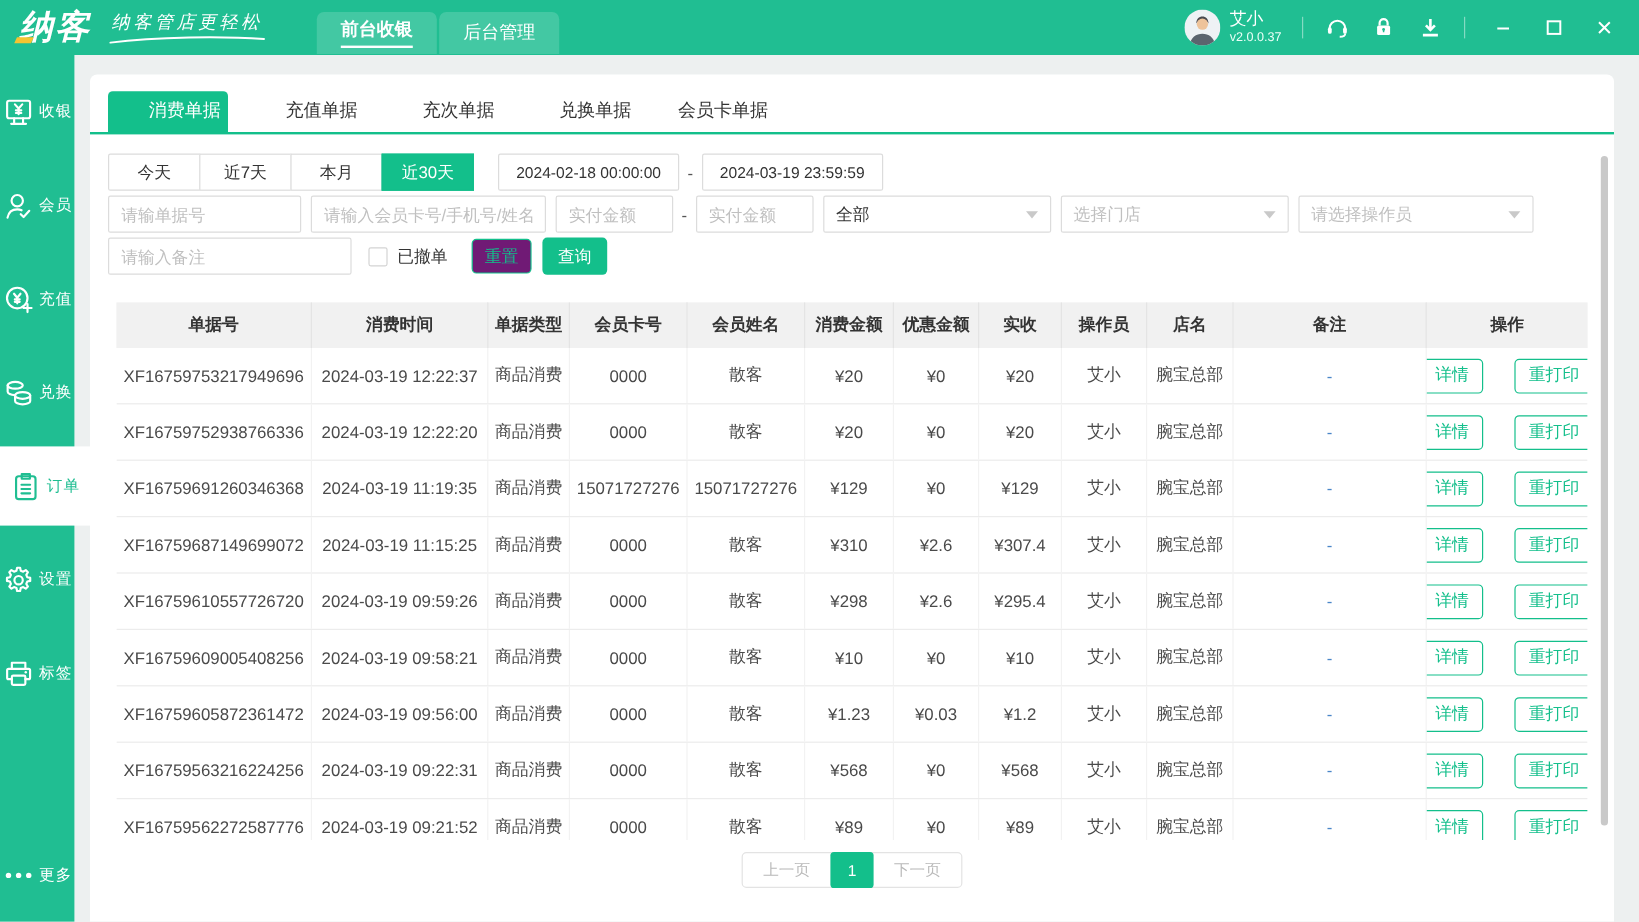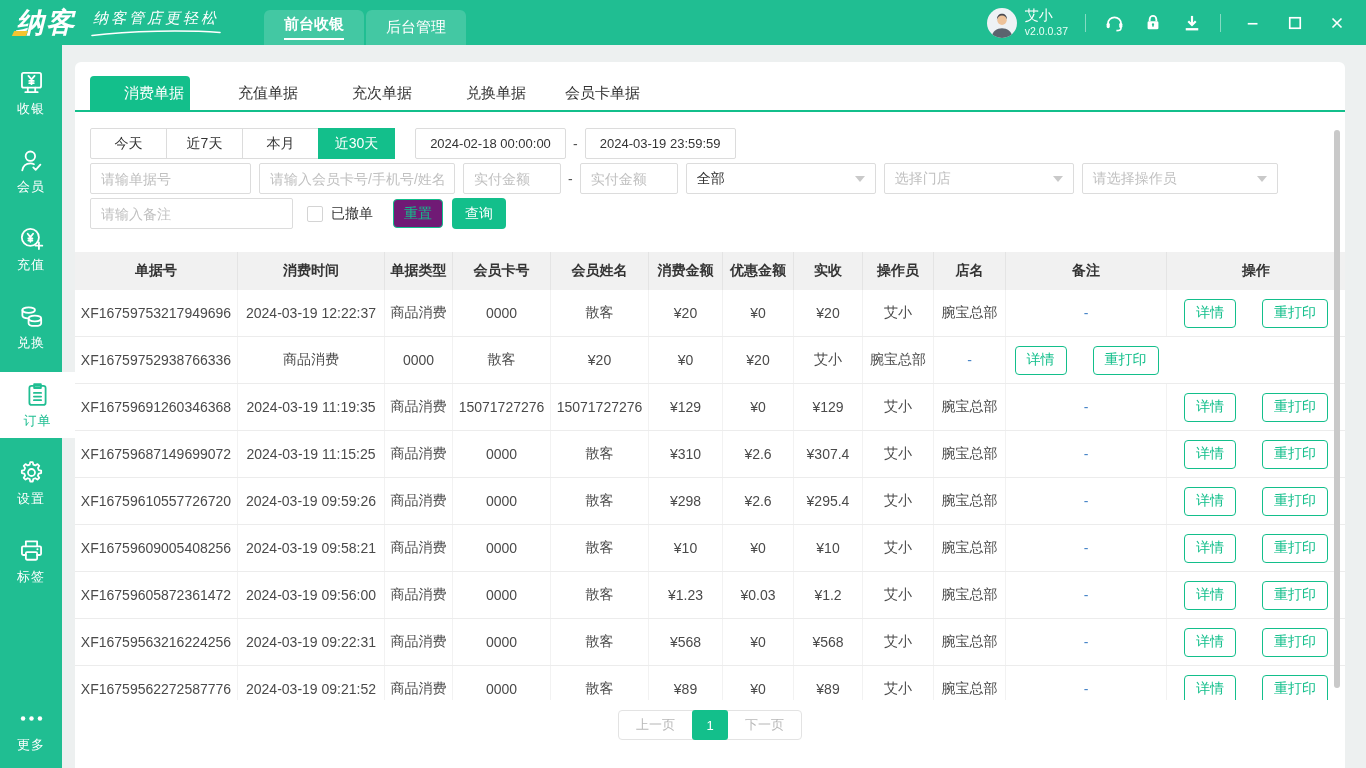--- a/index.html
+++ b/index.html
@@ -30,21 +30,21 @@
   .user-meta{display:flex;flex-direction:column;line-height:1.25;}
   .user-name{color:#fff;font-size:14px;}
   .user-version{color:#eafff7;font-size:10.5px;}
   .vdiv{width:1px;height:18px;background:rgba(255,255,255,.45);}
   .tb-icon{width:22px;height:22px;display:flex;align-items:center;justify-content:center;cursor:pointer;}
   .tb-icon svg{display:block;}
   .win-controls{display:flex;align-items:center;gap:20px;margin-left:4px;}
 
   
   .sidebar{position:fixed;top:45px;left:0;bottom:0;width:62px;background:var(--brand);display:flex;flex-direction:column;padding-top:15px;z-index:15;}
-  .sb-item{width:62px;height:66px;margin-bottom:12px;display:flex;flex-direction:column;align-items:center;justify-content:center;gap:4px;color:#fff;cursor:pointer;flex:none;}
+  .sb-item{width:62px;height:66px;margin-bottom:12px;display:flex;flex-direction:row;align-items:center;justify-content:center;gap:4px;color:#fff;cursor:pointer;flex:none;}
   .sb-item.active{width:75px;background:#fff;color:var(--brand);}
   .sb-icon svg{width:27px;height:27px;display:block;}
   .sb-label{font-size:13px;letter-spacing:1px;}
   .sb-more{margin-top:auto;margin-bottom:6px;}
 
   
   .card{position:fixed;top:62px;left:75px;width:1270px;bottom:0;background:#fff;border-radius:6px 6px 0 0;z-index:10;overflow:hidden;}
   .tabs-row{height:50px;display:flex;align-items:flex-end;padding-left:15px;border-bottom:2px solid var(--accent);}
   .ctab{min-width:100px;height:34px;line-height:34px;text-align:right;font-size:15px;color:#333;margin-right:14px;cursor:pointer;padding:0 6px;}
   .ctab.active{background:var(--accent);color:#fff;border-radius:4px 4px 0 0;}
@@ -71,21 +71,21 @@
   .select.is-placeholder .val{color:#c0c0c0;}
   .caret{width:0;height:0;border-left:5px solid transparent;border-right:5px solid transparent;border-top:6px solid #c9c9c9;}
   .w-paytype,.w-store{width:190px;}
   .w-operator{width:196px;}
   .chk{width:16px;height:16px;border:1px solid #d4d4d4;border-radius:2px;background:#fff;margin-left:14px;cursor:pointer;flex:none;}
   .chk-label{font-size:14px;color:#333;margin-left:8px;}
   .btn-reset{width:50px;height:29px;border:1px solid var(--accent);color:var(--accent);background:#701a75;border-radius:4px;font-size:14px;margin-left:20px;}
   .btn-search{width:54px;height:31px;background:var(--accent);color:#fff;border:none;border-radius:4px;font-size:14px;margin-left:9px;}
 
   
-  .table{margin:23px 0 0;}
+  .table{margin:23px 22px 0;}
   .thead,.trow{display:grid;grid-template-columns:163px 147px 68px 98px 98px 74px 71px 69px 71px 72px 161px 1fr;}
   .thead{height:38px;background:#f1f1f1;}
   .hcell{display:flex;align-items:center;justify-content:center;font-weight:bold;font-size:14px;color:#333;border-right:1px solid #e4e4e4;}
   .hcell:last-child{border-right:none;}
   .tbody{height:410px;overflow:hidden;}
   .trow{height:47px;border-bottom:1px solid var(--line);}
   .tcell{display:flex;align-items:center;justify-content:center;font-size:14px;color:#4a4a4a;border-right:1px solid #f2f2f2;overflow:hidden;white-space:nowrap;}
   .tcell:last-child{border-right:none;}
   .c-remark{color:var(--remark-blue);}
   .c-actions{gap:26px;}
@@ -348,20 +348,21 @@
           <div class="tcell c-operator">艾小</div>
           <div class="tcell c-store">腕宝总部</div>
           <div class="tcell c-remark">-</div>
           <div class="tcell c-actions">
             <button class="row-btn">详情</button>
             <button class="row-btn">重打印</button>
           </div>
         </div>
         <div class="trow">
           <div class="tcell c-order_no">XF16759752938766336</div>
+          <div class="tcell c-time">2024-03-19 12:22:20</div>
           <div class="tcell c-order_type">商品消费</div>
           <div class="tcell c-card_no">0000</div>
           <div class="tcell c-member_name">散客</div>
           <div class="tcell c-amount">¥20</div>
           <div class="tcell c-discount">¥0</div>
           <div class="tcell c-paid">¥20</div>
           <div class="tcell c-operator">艾小</div>
           <div class="tcell c-store">腕宝总部</div>
           <div class="tcell c-remark">-</div>
           <div class="tcell c-actions">

